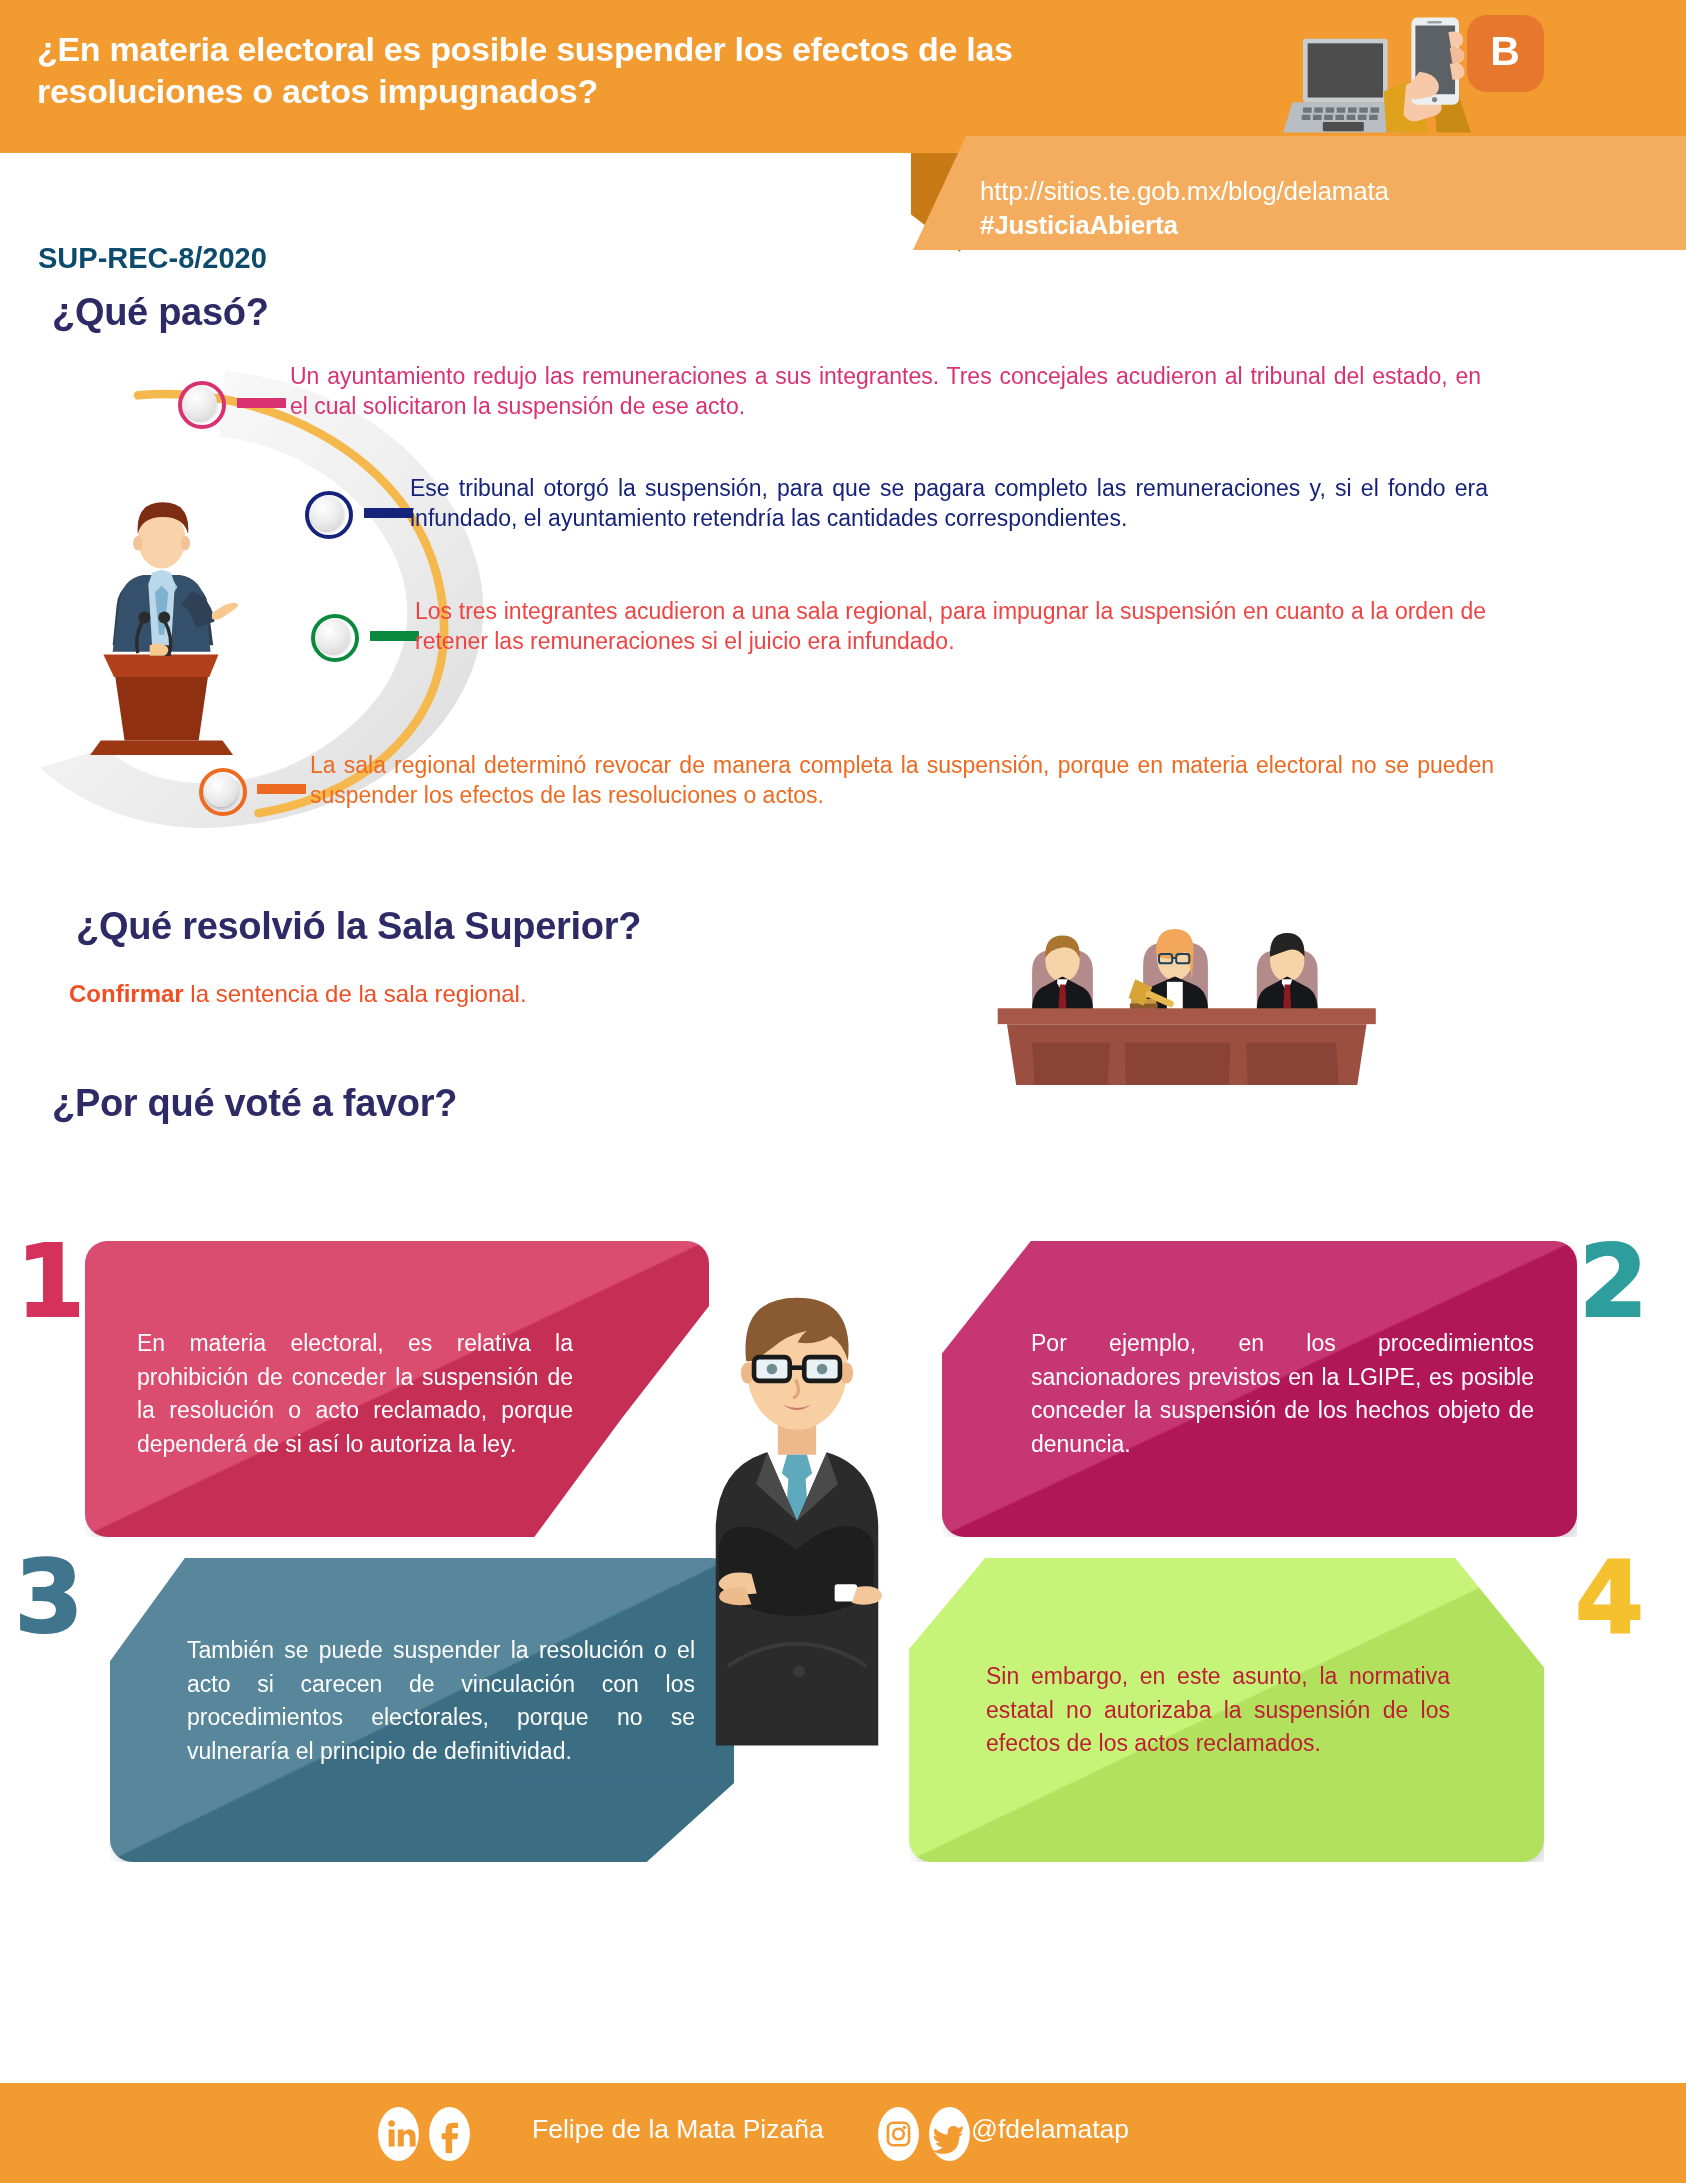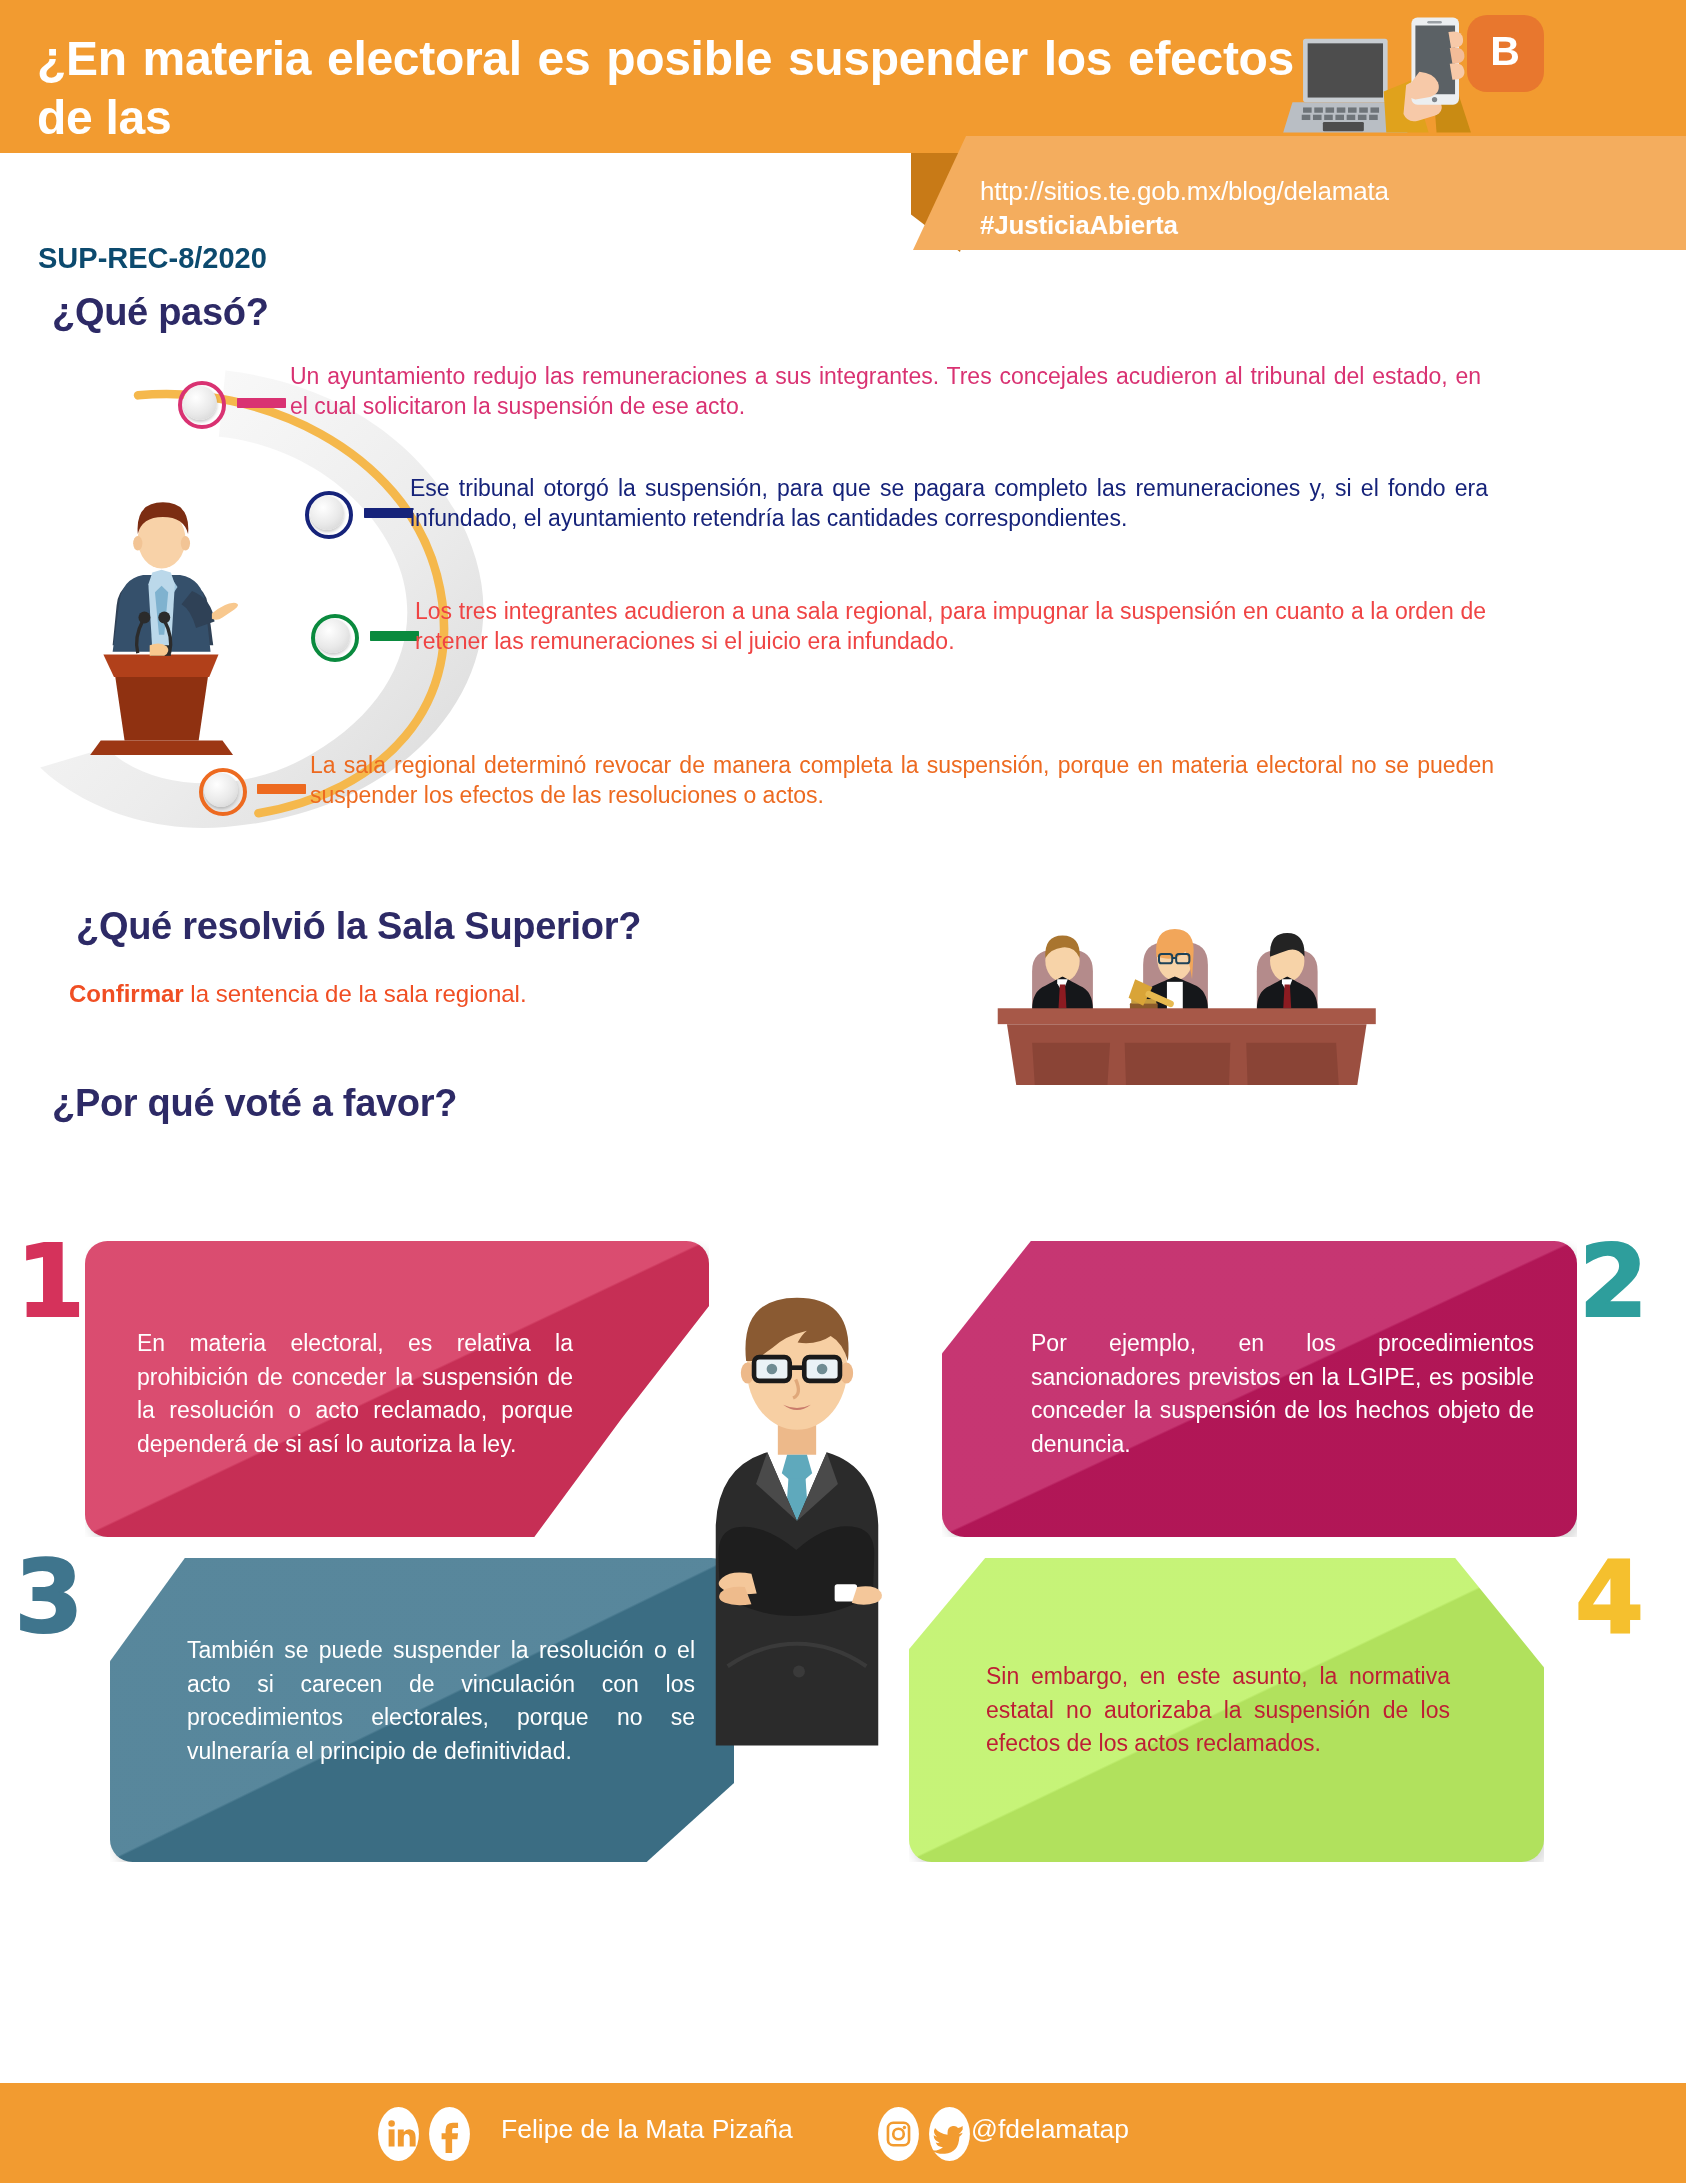--- a/index.html
+++ b/index.html
@@ -12,21 +12,21 @@
   }
   .page{position:absolute;inset:0;}
 
   
   .header-band{
     position:absolute;left:0;top:0;width:1687px;height:153px;
     background:#F29B30;
   }
   .header-title{
     position:absolute;left:37px;top:29px;width:1257px;
-    color:#ffffff;font-size:48px;font-weight:bold;line-height:1.23;
+    color:#ffffff;font-size:34px;font-weight:bold;line-height:1.23;
     text-align:justify;text-align-last:left;
     letter-spacing:-0.3px;
   }
   .header-title .l2{display:block;}
 
   
   .ribbon-dark{
     position:absolute;left:911px;top:153px;width:79px;height:99px;
     background:#C87A17;
     clip-path:polygon(0 0,100% 0,62% 100%,0 62%);
@@ -148,21 +148,21 @@
   #num4{left:1575px;top:1548px;color:#F5C02E;}
 
   
   .bizman{position:absolute;left:688px;top:1243px;width:218px;height:503px;}
 
   
   .footer{
     position:absolute;left:0;top:2083px;width:1687px;height:100px;background:#F29B30;
   }
   .footer-name{
-    position:absolute;left:501px;top:2114px;color:#ffffff;font-size:26.5px;
+    position:absolute;left:532px;top:2114px;color:#ffffff;font-size:26.5px;
   }
   .footer-handle{
     position:absolute;left:971px;top:2114px;color:#ffffff;font-size:26.5px;
   }
 </style>
 </head>
 <body>
 
 <div class="page">
 

